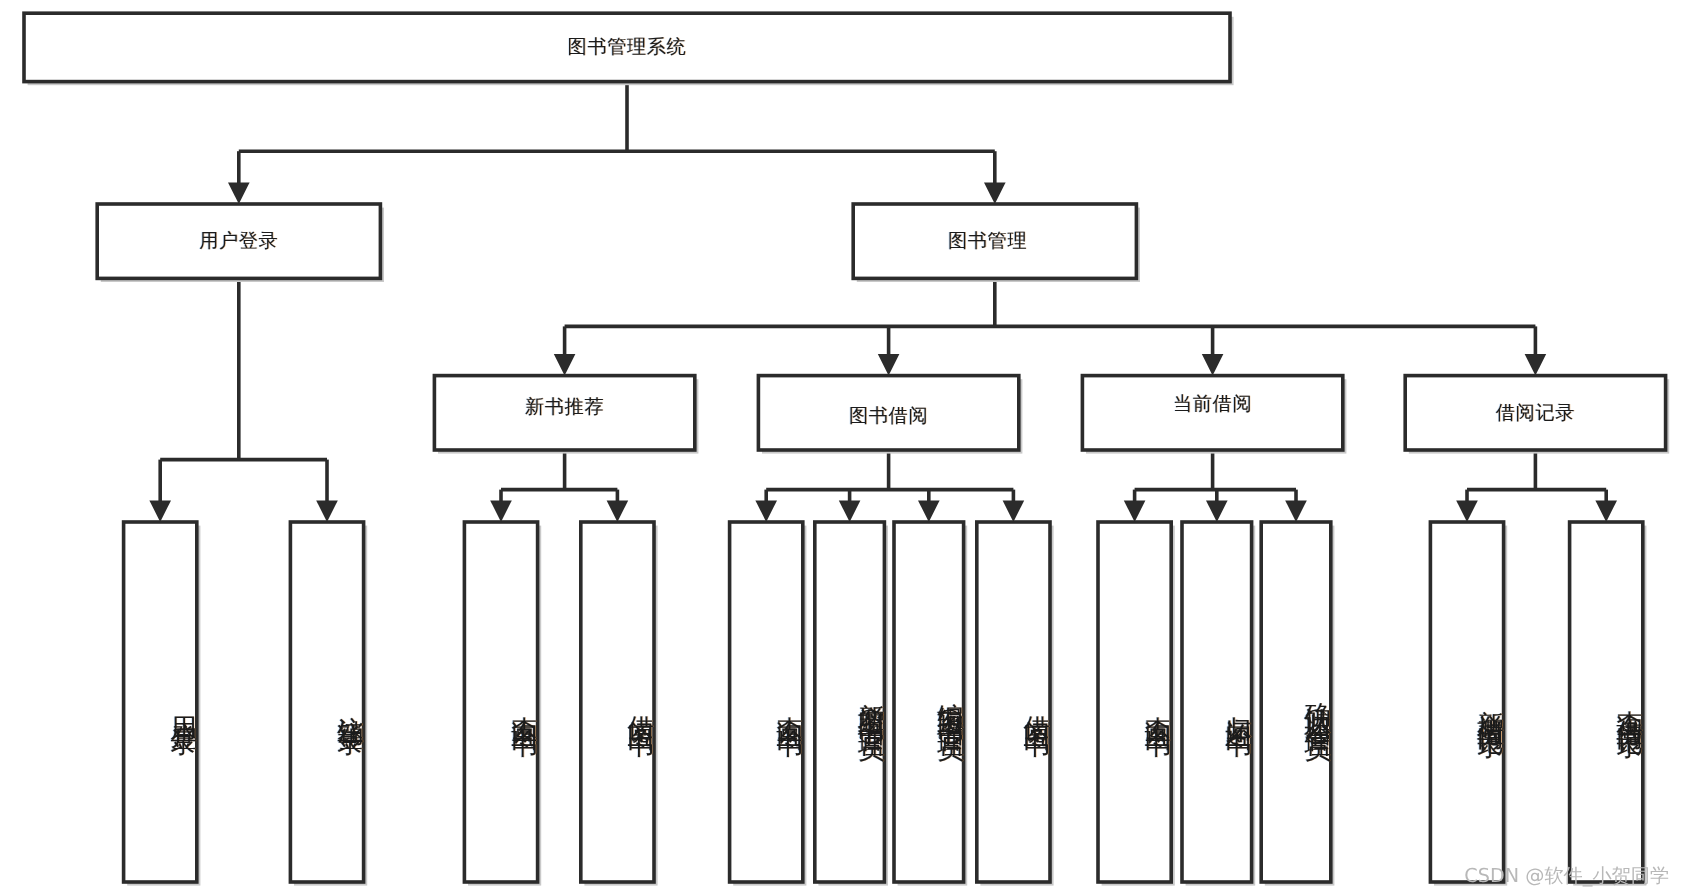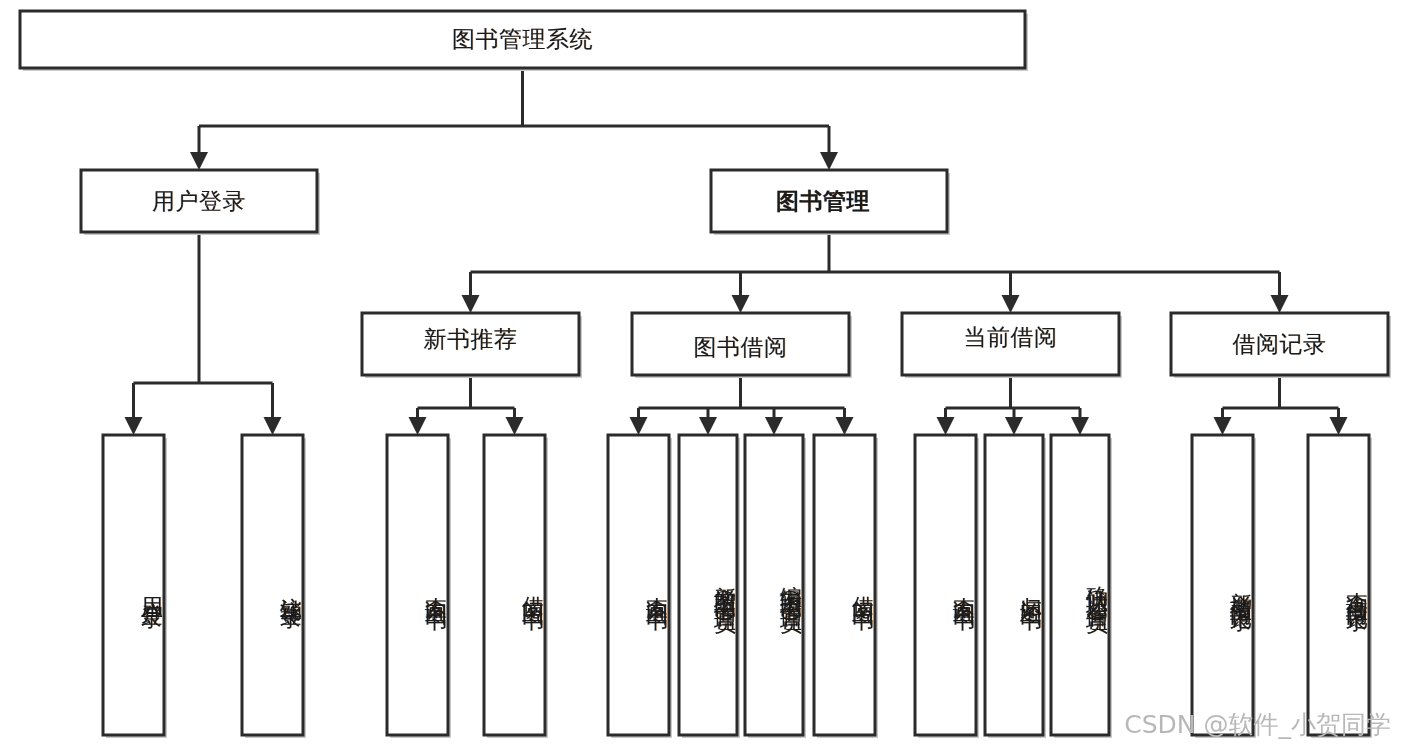--- a/index.html
+++ b/index.html
@@ -45,21 +45,21 @@
     fill: #2b2b2b;
     stroke: none;
   }
   .node-label {
     position: absolute;
     display: flex;
     align-items: center;
     justify-content: center;
     color: #1b1b1b;
     font-family: "DejaVu Sans", "Liberation Sans", sans-serif;
-    font-size: 23px;
+    font-size: 16px;
     line-height: 1.05;
     letter-spacing: 0.5px;
     white-space: nowrap;
     pointer-events: none;
     text-shadow: 0.6px 0 rgba(214,137,60,0.45), -0.6px 0 rgba(120,170,225,0.45);
   }
   .node-label.vertical {
     writing-mode: vertical-rl;
     text-orientation: upright;
     font-size: 22px;
@@ -70,21 +70,21 @@
   }
   .node-label.vertical.tall {
     align-items: flex-start;
     padding-top: 2px;
   }
   .watermark {
     position: absolute;
     right: 14px;
     bottom: 6px;
     font-family: "DejaVu Sans", "Liberation Sans", sans-serif;
-    font-size: 25px;
+    font-size: 16px;
     color: #b8b8b8;
     white-space: nowrap;
     pointer-events: none;
   }
 </style>
 </head>
 <body>
 
 <div id="diagram-root">
 
@@ -203,21 +203,21 @@
         <rect x="1195" y="438" width="61" height="300" class="node-box-shadow"></rect>
         <rect x="1192" y="435" width="61" height="300" class="node-box"></rect>
         <rect x="1311" y="438" width="61" height="300" class="node-box-shadow"></rect>
         <rect x="1308" y="435" width="61" height="300" class="node-box"></rect>
       </g>
   </svg>
 
   <div id="labels-layer">
       <div class="node-label" style="left: 20px; top: 11px; width: 1005px; height: 57px;">图书管理系统</div>
       <div class="node-label" style="left: 81px; top: 170px; width: 236px; height: 62px;">用户登录</div>
-      <div class="node-label" style="left: 711px; top: 170px; width: 224px; height: 62px; font-weight: bold;">图书管理</div>
+      <div class="node-label" style="left: 711px; top: 170px; width: 224px; height: 62px;">图书管理</div>
       <div class="node-label" style="left: 362px; top: 313px; width: 217px; height: 52px;">新书推荐</div>
       <div class="node-label" style="left: 632px; top: 316px; width: 217px; height: 62px;">图书借阅</div>
       <div class="node-label" style="left: 902px; top: 313px; width: 217px; height: 48px; border-radius: 21px;">当前借阅</div>
       <div class="node-label" style="left: 1171px; top: 313px; width: 217px; height: 62px; text-align: center;">借阅记录</div>
       <div class="node-label vertical" style="left: 103px; top: 435px; width: 61px; height: 300px;">用户登录</div>
       <div class="node-label vertical" style="left: 242px; top: 435px; width: 61px; height: 300px;">注销登录</div>
       <div class="node-label vertical" style="left: 387px; top: 435px; width: 61px; height: 300px;">查询图书</div>
       <div class="node-label vertical" style="left: 484px; top: 435px; width: 61px; height: 300px;">借阅图书</div>
       <div class="node-label vertical" style="left: 608px; top: 435px; width: 61px; height: 300px;">查询图书</div>
       <div class="node-label vertical tall" style="left: 679px; top: 435px; width: 58px; height: 300px;">新增图书（管理员）</div>

